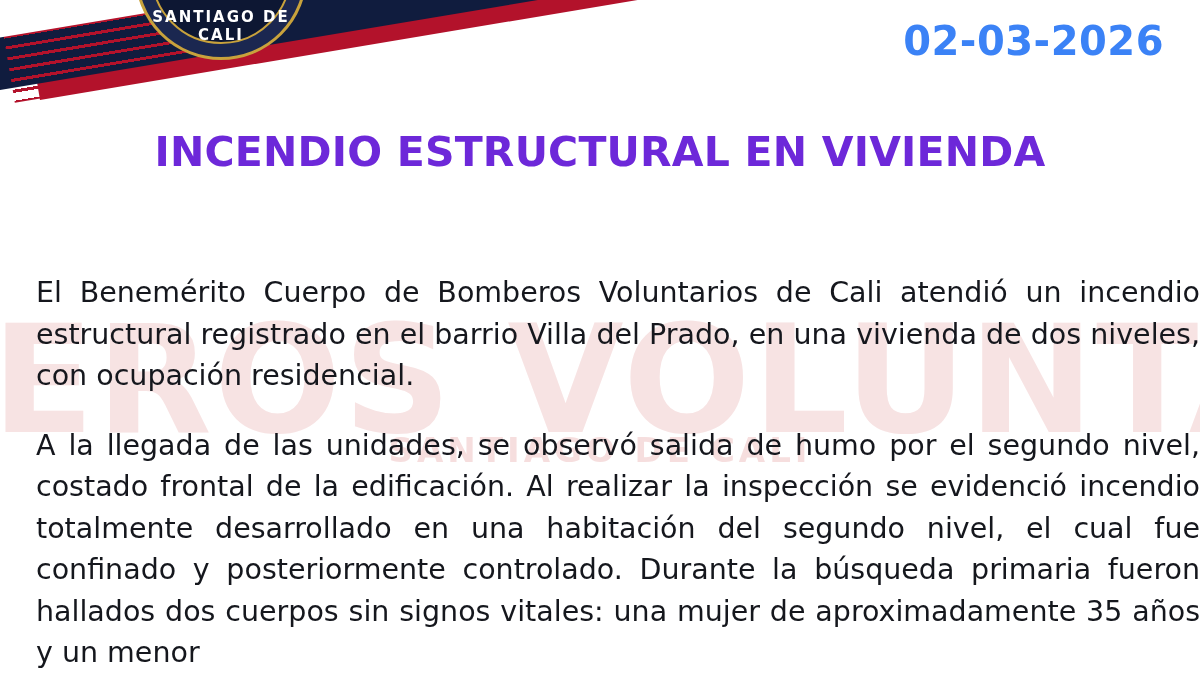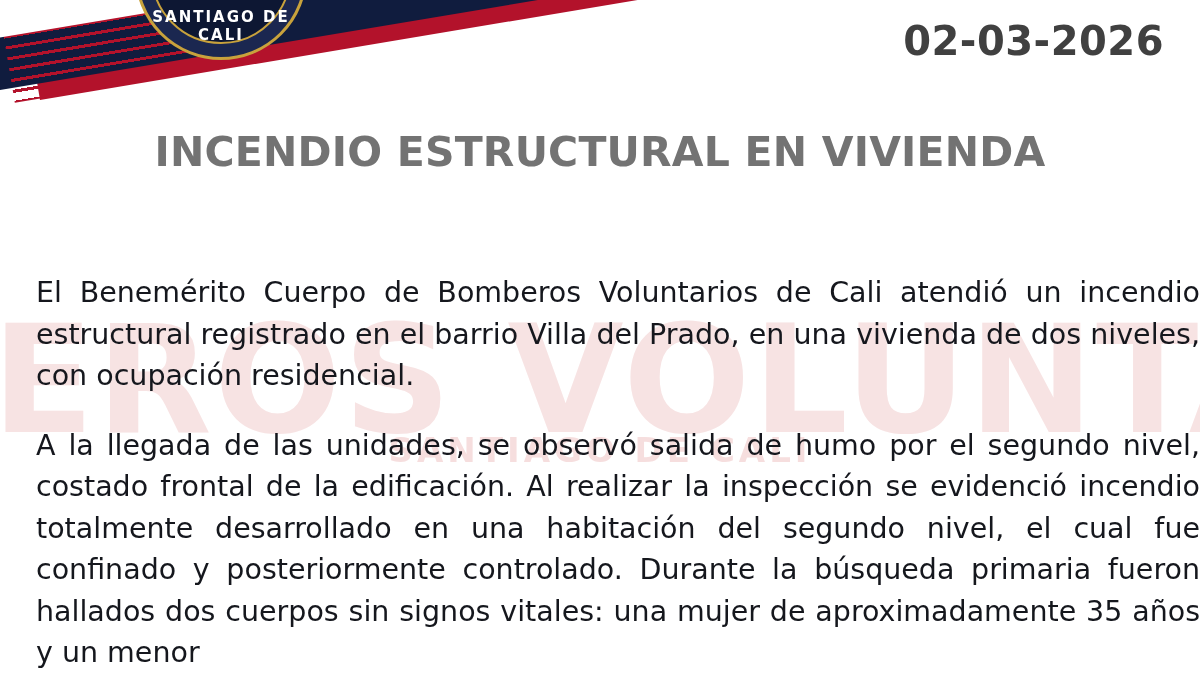--- a/index.html
+++ b/index.html
@@ -158,35 +158,35 @@
     letter-spacing: 2px;
   }
 
   
   .date {
     position: absolute;
     right: 36px;
     top: 18px;
     font-size: 40px;
     font-weight: bold;
-    color: #404040;
+    color: #3b82f6;
     letter-spacing: 0.5px;
   }
 
   
   .title {
     position: absolute;
     left: 60px;
     top: 122px;
     width: 1080px;
     text-align: center;
     font-size: 41px;
     line-height: 1.5;
     font-weight: bold;
-    color: #737373;
+    color: #6d28d9;
     letter-spacing: 0.2px;
   }
 
   
   .body-text {
     position: absolute;
     left: 36px;
     top: 272px;
     width: 1164px;
     font-size: 28.5px;

